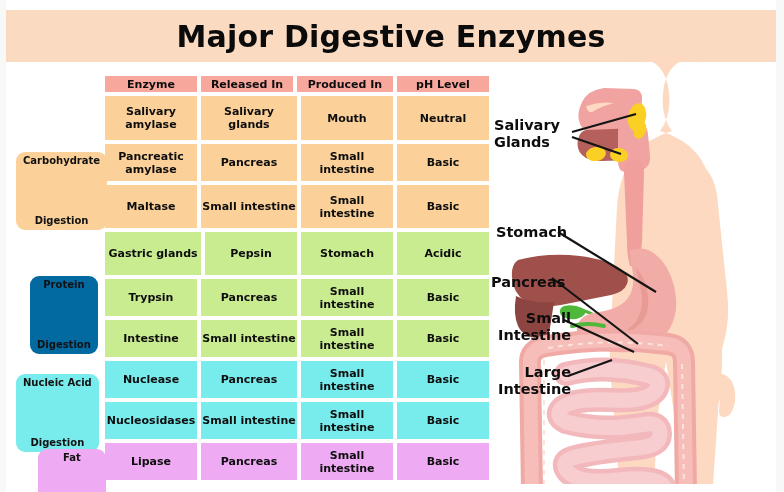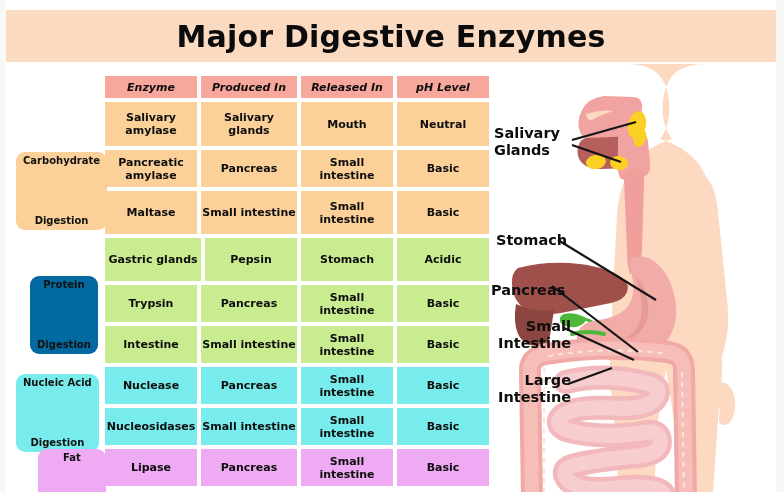--- a/index.html
+++ b/index.html
@@ -66,21 +66,21 @@
     line-height: 13px;
     color: #0d0d0d;
     box-sizing: border-box;
     padding: 2px 1px;
   }
   .c0 { width: 92px; }
   .c1 { width: 96px; }
   .c2 { width: 92px; }
   .c3 { width: 92px; }
 
-  .hrow .cell { height: 22px; background: #f7a79c; font-size: 11px; font-style: italic; }
+  .hrow .cell { height: 16px; background: #f7a79c; font-size: 11px; }
   .r-carb .cell { background: #fbd199; }
   .r-prot .cell { background: #caec90; }
   .r-nucl .cell { background: #78eced; }
   .r-fat  .cell { background: #eeaaf2; }
 
   .h1 { height: 44px; }
   .h2 { height: 37px; }
   .h3 { height: 43px; }
 
   
@@ -104,21 +104,21 @@
   }
   #pill-carb { left: 10px; top: 152px; background: #fbd199; }
   #pill-prot { left: 24px; top: 276px; background: #0369a1; }
   #pill-nucl { left: 10px; top: 374px; background: #78eced; }
   #pill-fat  { left: 32px; top: 449px; background: #eeaaf2; }
 
   
   #anatomy {
     position: absolute;
     left: 480px;
-    top: 62px;
+    top: 54px;
     width: 290px;
     height: 430px;
   }
   #anatomy svg { display: block; }
 
   .lbl {
     position: absolute;
     font-family: "DejaVu Sans", sans-serif;
     font-weight: bold;
     font-size: 14.5px;
@@ -139,22 +139,22 @@
 <div id="page">
 
   <div id="title-banner">
     <div id="title-text">Major Digestive Enzymes</div>
   </div>
 
   <div id="table-wrap">
 
     <div class="trow hrow">
       <div class="cell c0">Enzyme</div>
+      <div class="cell c2">Released In</div>
       <div class="cell c1">Produced In</div>
-      <div class="cell c2">Released In</div>
       <div class="cell c3">pH Level</div>
     </div>
 
     <div class="trow r-carb">
       <div class="cell c0 h1">Salivary amylase</div>
       <div class="cell c1 h1">Salivary glands</div>
       <div class="cell c2 h1">Mouth</div>
       <div class="cell c3 h1">Neutral</div>
     </div>
     <div class="trow r-carb">

